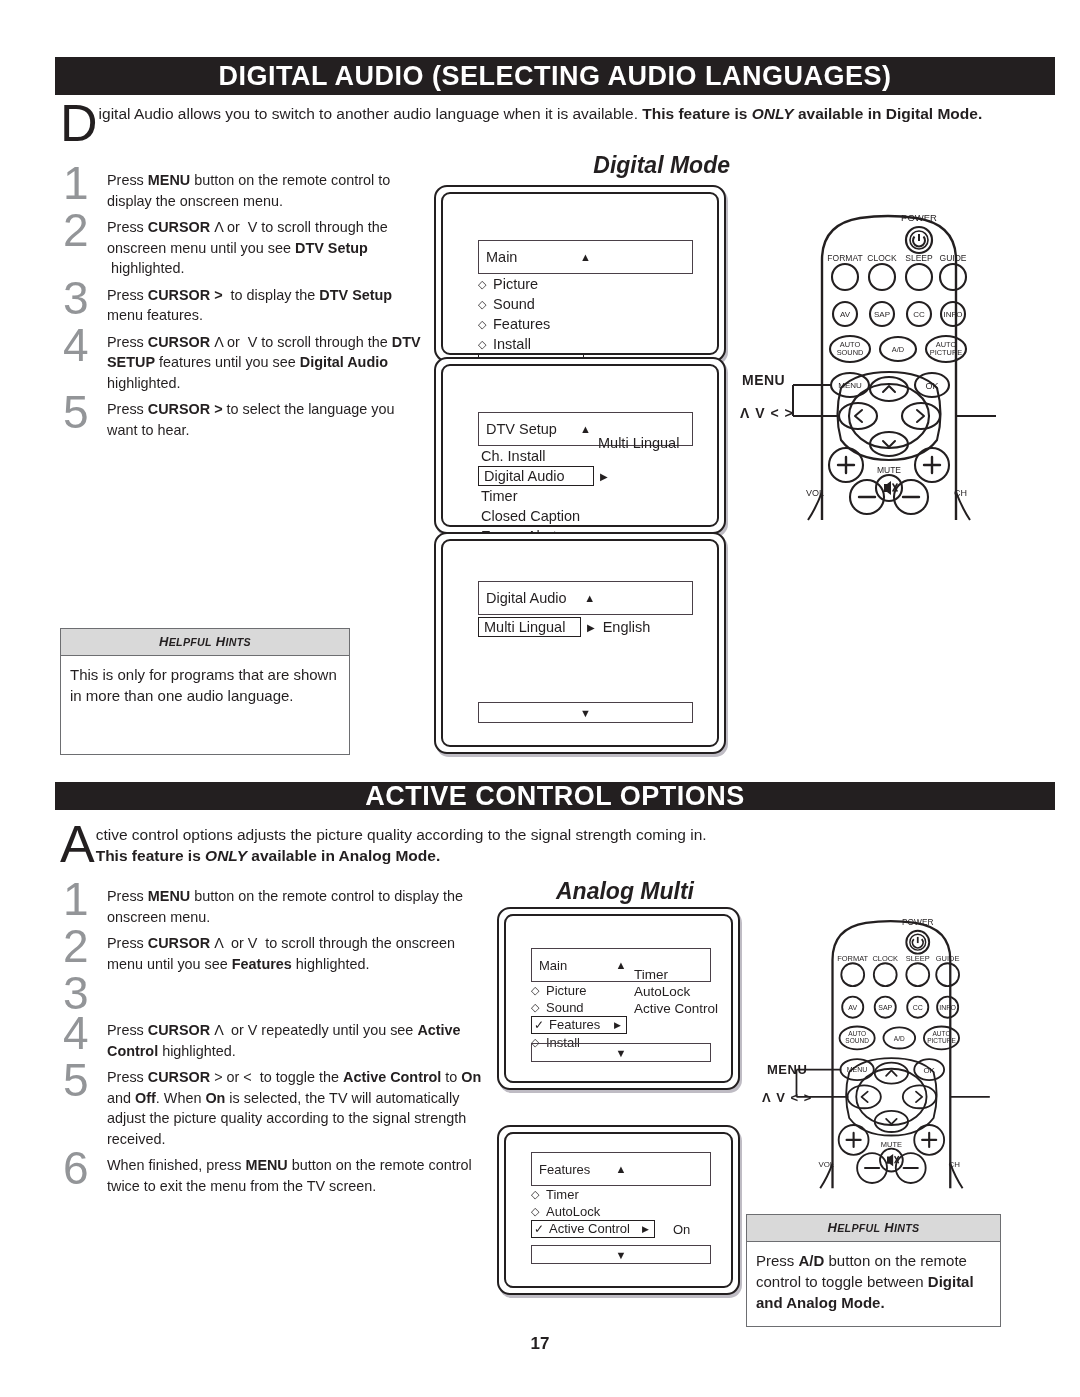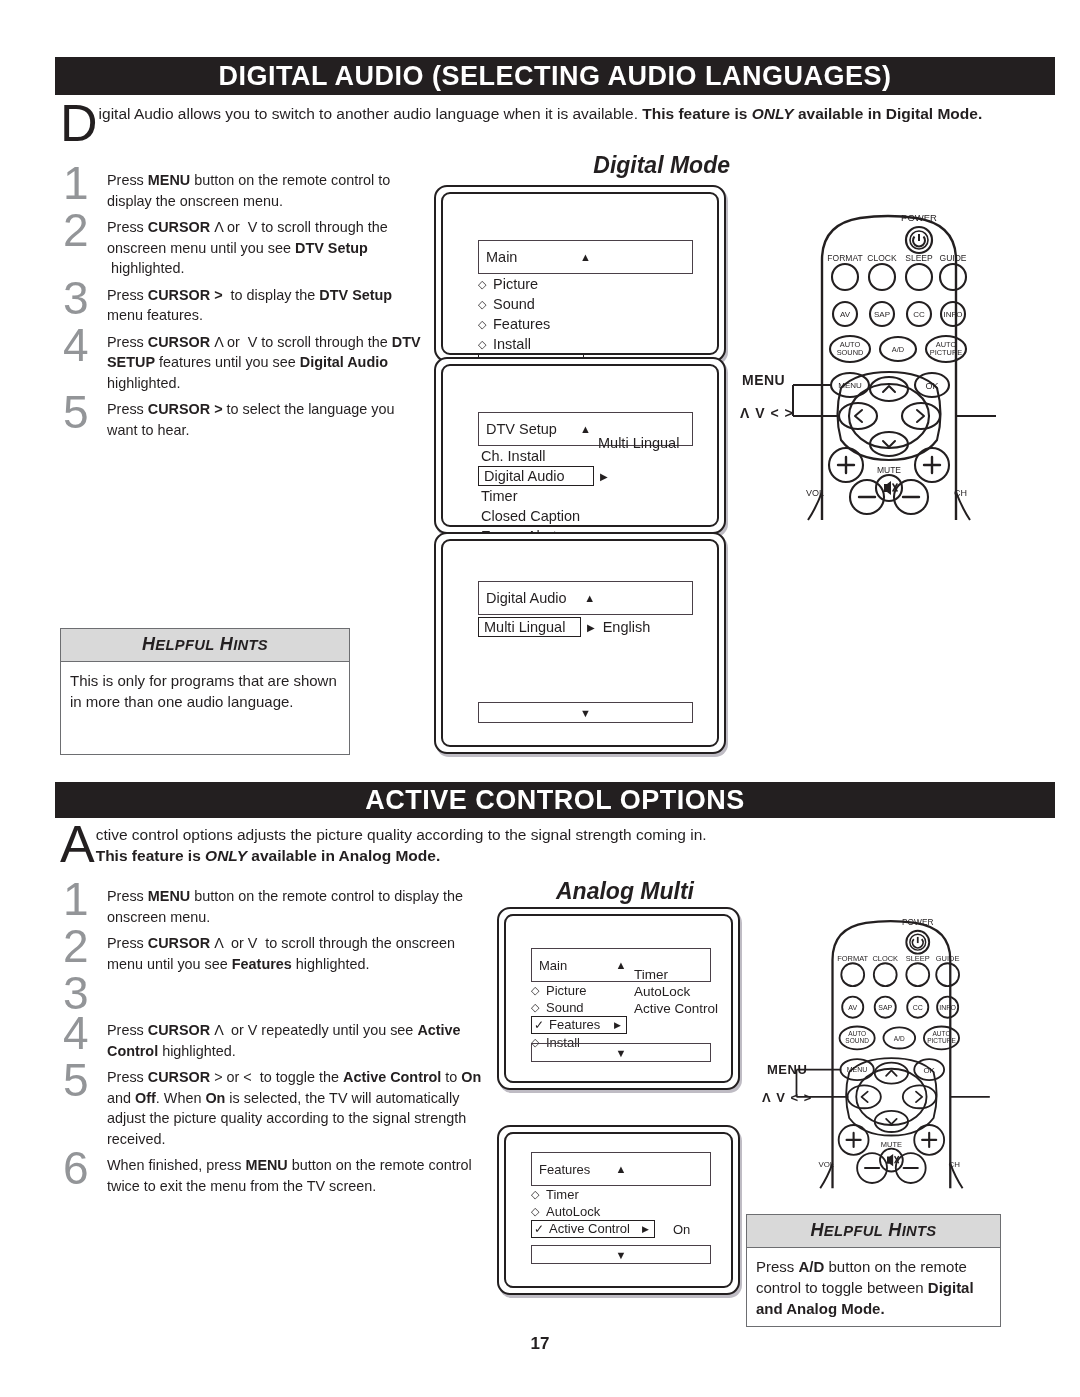--- a/index.html
+++ b/index.html
@@ -117,21 +117,21 @@
   .col2 { position: absolute; font-size: 14.5px; }
 
   
   .hints { position: absolute; border: 1px solid #6d6e71; background: #fff; }
   .hints-head {
     background: #d9d9d9;
     border-bottom: 1px solid #6d6e71;
     text-align: center;
     font-style: italic;
     font-weight: bold;
-    font-size: 18px;
+    font-size: 13px;
     padding: 5px 0 6px;
     letter-spacing: .3px;
   }
   .hints-body { font-size: 15px; line-height: 21px; padding: 8px 9px 10px; }
   .hints-body.ital { }
   .hints-body b { font-weight: bold; }
 
   
   .remote { position: absolute; }
   .page-num {
@@ -376,21 +376,21 @@
         <path d="M47 193 L86 193"></path>
         <path d="M47 224 L94 224"></path>
         <path d="M47 193 L47 224"></path>
         <path d="M210 224 L250 224"></path>
       </g>
     </svg>
     <div style="position:absolute; left:-4px; top:180px; font-size:14px; font-weight:bold; letter-spacing:.5px;">MENU</div>
     <div style="position:absolute; left:-6px; top:213px; font-size:14px; font-weight:bold; letter-spacing:1px;">Λ V &lt; &gt;</div>
   </div>
 
-  <div class="banner" style="left:55px; top:782px; width:1000px; height:36px;">
+  <div class="banner" style="left:55px; top:782px; width:1000px; height:28px;">
     <span class="banner-text">ACTIVE CONTROL OPTIONS</span>
   </div>
 
   <div class="intro" style="left:60px; top:824px; width:985px;">
     <span class="dropcap">A</span>
     <div class="intro-text">
       <span>ctive control options adjusts the picture quality according to the signal strength coming in.</span><br>
       <b><span>This feature is </span><i><span>ONLY</span></i><span> available in Analog Mode.</span></b>
     </div>
   </div>

